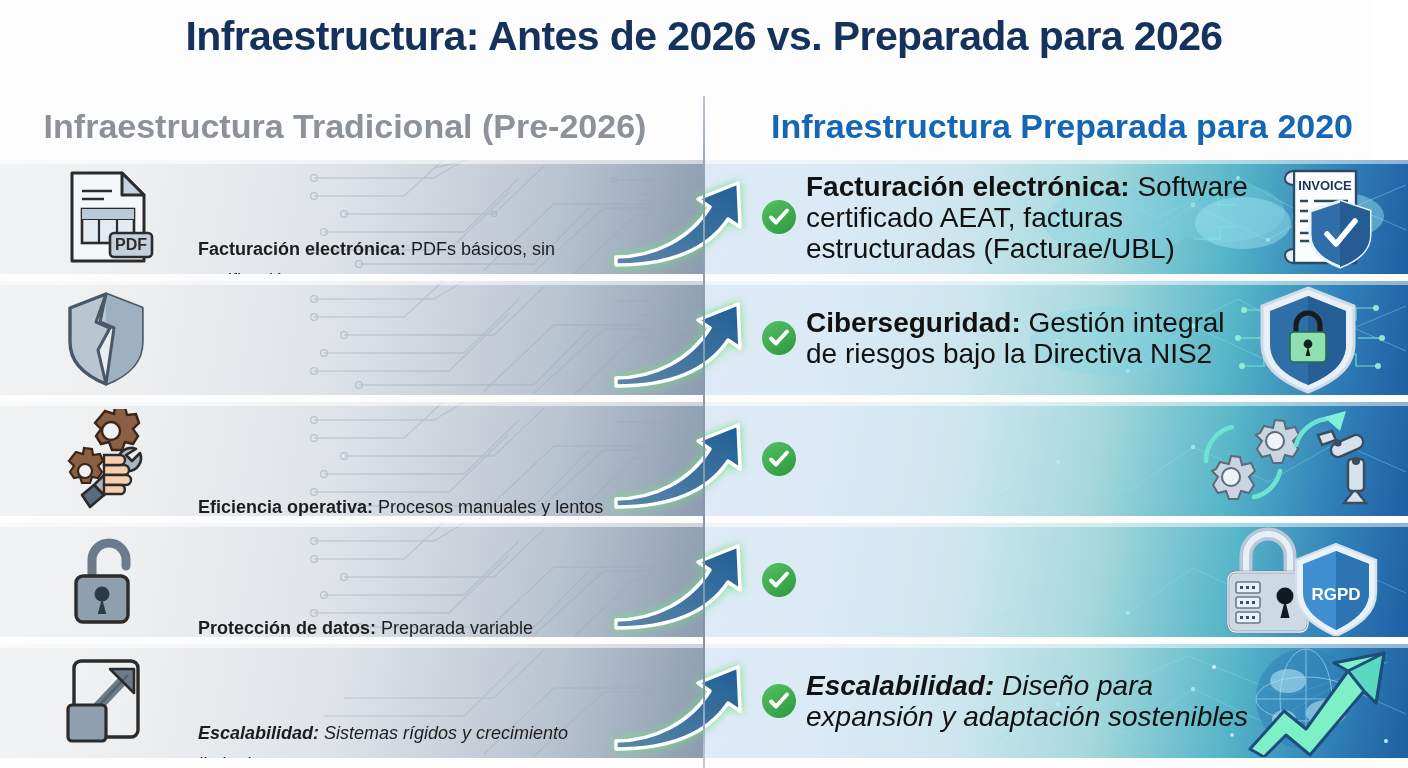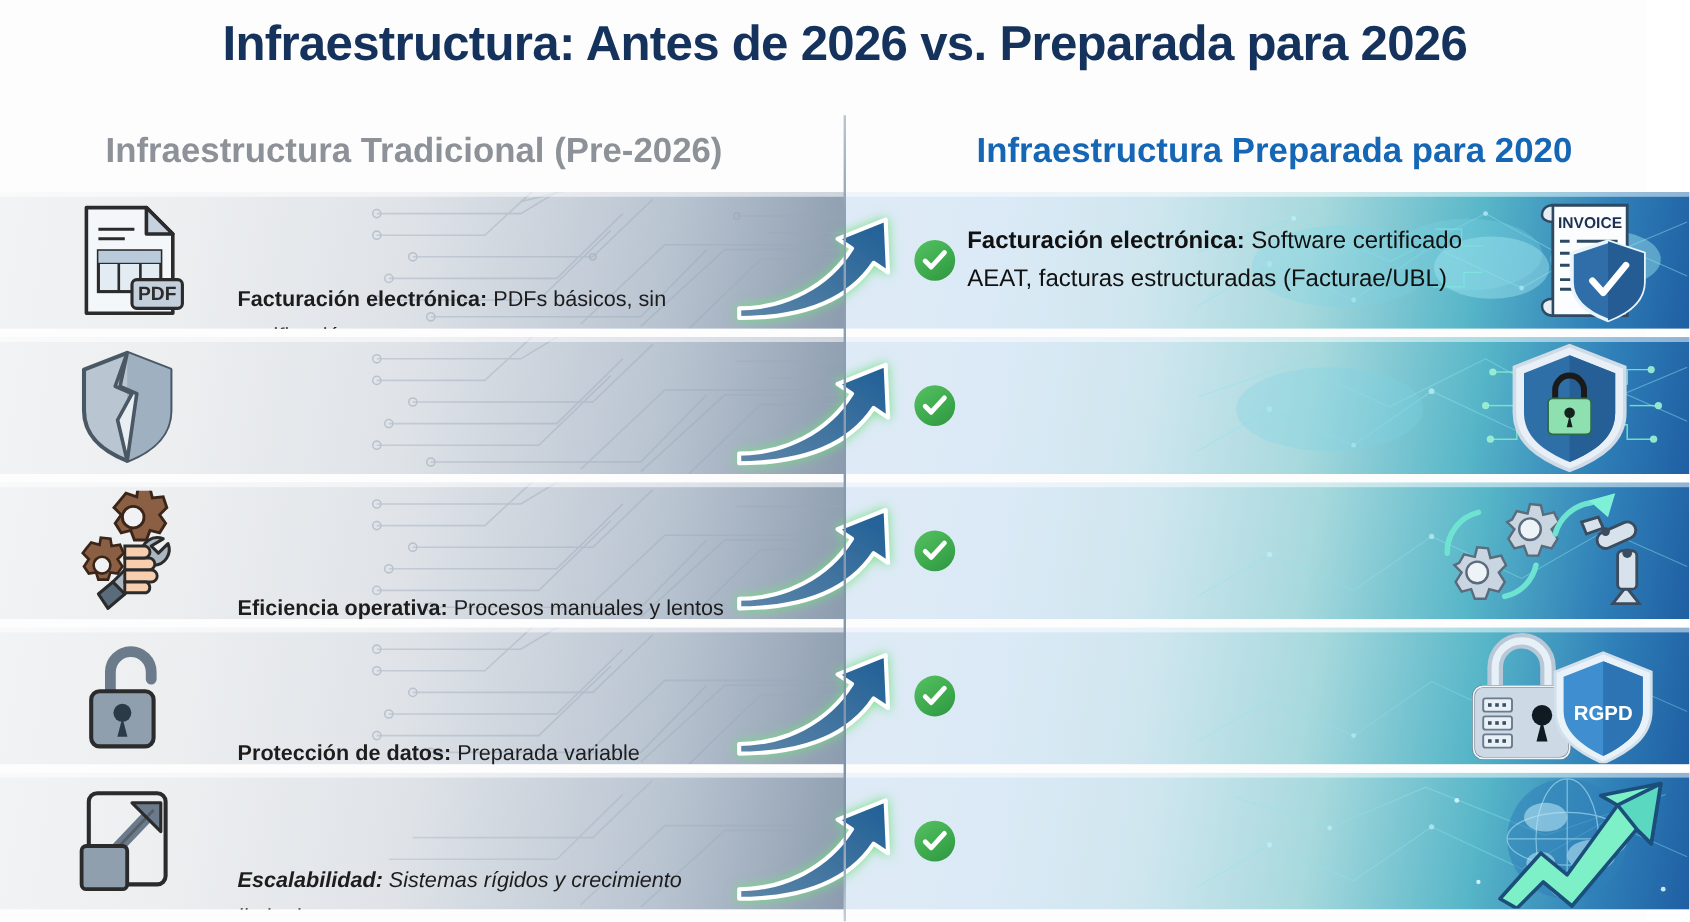--- a/index.html
+++ b/index.html
@@ -19,21 +19,21 @@
     font-size:41px;font-weight:bold;
     letter-spacing:-0.6px;
     color:#14325c;
     line-height:56px;
     white-space:nowrap;
   }
 
   
   .colhead{
     position:absolute;top:100px;height:52px;line-height:52px;
-    font-size:29px;font-weight:bold;white-space:nowrap;
+    font-size:34px;font-weight:bold;white-space:nowrap;
   }
   .colhead.left{left:0;width:690px;text-align:center;color:#8d9299;}
   .colhead.right{left:716px;width:692px;text-align:center;color:#1567b5;}
 
   
   .divider{
     position:absolute;left:703px;top:96px;width:2px;height:672px;
     background:linear-gradient(to bottom,#b9c6d4 0%,#8fa2b5 12%,#7e93aa 88%,#c3cedb 100%);
     z-index:40;
   }
@@ -80,21 +80,21 @@
 
   
   .txt-left{
     position:absolute;left:198px;top:50%;transform:translateY(-50%);
     width:430px;z-index:7;
     font-size:18px;line-height:31px;color:#1d1d1d;margin-top:48px;
   }
   .txt-right{
     position:absolute;left:102px;top:50%;transform:translateY(-50%);
     width:450px;z-index:7;
-    font-size:20px;line-height:31px;color:#111111;
+    font-size:28px;line-height:31px;color:#111111;
   }
   .lbl{font-weight:bold;}
 
   
   .check{
     position:absolute;left:58px;top:50%;transform:translateY(-50%);
     width:34px;height:34px;border-radius:50%;
     background:radial-gradient(circle at 36% 30%,#5cc468 0%,#3faa4d 55%,#32994? 100%);
     background:linear-gradient(145deg,#55c163 0%,#3ca94c 60%,#2f9442 100%);
     z-index:8;
@@ -309,20 +309,23 @@
           <path d="M108 52 v-9 a12 12 0 0 1 24 0 v9" stroke="#1a1a1a" stroke-width="5" fill="none"></path>
           <rect x="102" y="50" width="36" height="30" rx="4" fill="#8fe0b0" stroke="#2c6a4a" stroke-width="1.6"></rect>
           <circle cx="120" cy="62" r="4.4" fill="#16221c"></circle>
           <path d="M120 64 l-2.4 10 h4.8 z" fill="#16221c"></path>
         </svg>
         <div class="check">
           <svg width="34" height="34" viewBox="0 0 34 34">
             <path d="M9 17.5 l5 5 l11 -12" stroke="#ffffff" stroke-width="4" fill="none" stroke-linecap="round" stroke-linejoin="round"></path>
           </svg>
         </div>
+        <div class="txt-right">
+          <span class="lbl">Ciberseguridad:</span><span> Gestión integral de riesgos bajo la Directiva NIS2</span>
+        </div>
       </div>
 
       <svg class="arrow" viewBox="0 0 200 112">
         <defs>
           <linearGradient id="ag2" x1="0" y1="1" x2="1" y2="0">
             <stop offset="0" stop-color="#5e86a8"></stop>
               <stop offset="1" stop-color="#1f5f96"></stop>
           </linearGradient>
           <filter id="glow2" x="-40%" y="-40%" width="180%" height="180%">
             <feGaussianBlur stdDeviation="5" result="b"></feGaussianBlur>
@@ -606,20 +609,23 @@
             <circle cx="26" cy="22" r="2"></circle>
               <circle cx="44" cy="90" r="1.8"></circle>
               <circle cx="198" cy="96" r="2"></circle>
           </g>
         </svg>
         <div class="check">
           <svg width="34" height="34" viewBox="0 0 34 34">
             <path d="M9 17.5 l5 5 l11 -12" stroke="#ffffff" stroke-width="4" fill="none" stroke-linecap="round" stroke-linejoin="round"></path>
           </svg>
         </div>
+        <div class="txt-right">
+          <span class="lbl">Escalabilidad:</span><span> Diseño para expansión y adaptación sostenibles</span>
+        </div>
       </div>
 
       <svg class="arrow" viewBox="0 0 200 112">
         <defs>
           <linearGradient id="ag5" x1="0" y1="1" x2="1" y2="0">
             <stop offset="0" stop-color="#5e86a8"></stop>
               <stop offset="1" stop-color="#1f5f96"></stop>
           </linearGradient>
           <filter id="glow5" x="-40%" y="-40%" width="180%" height="180%">
             <feGaussianBlur stdDeviation="5" result="b"></feGaussianBlur>

